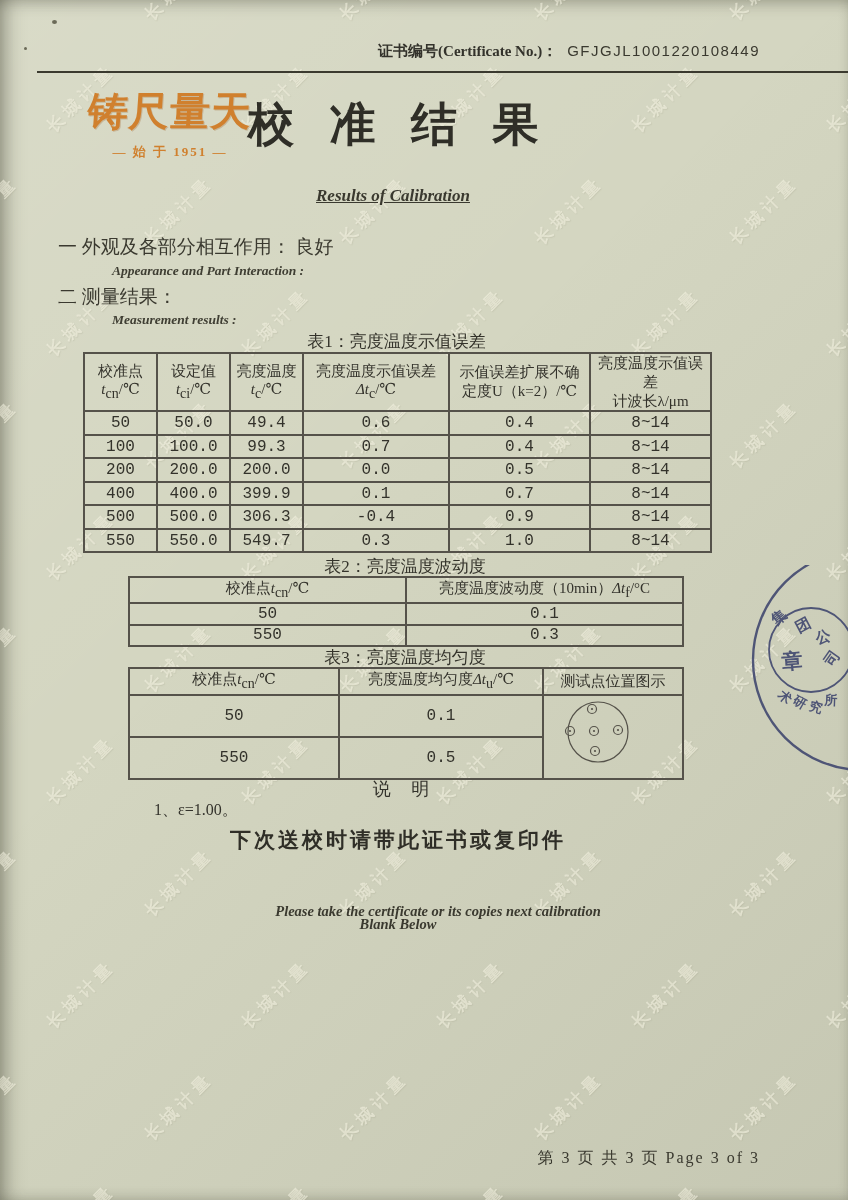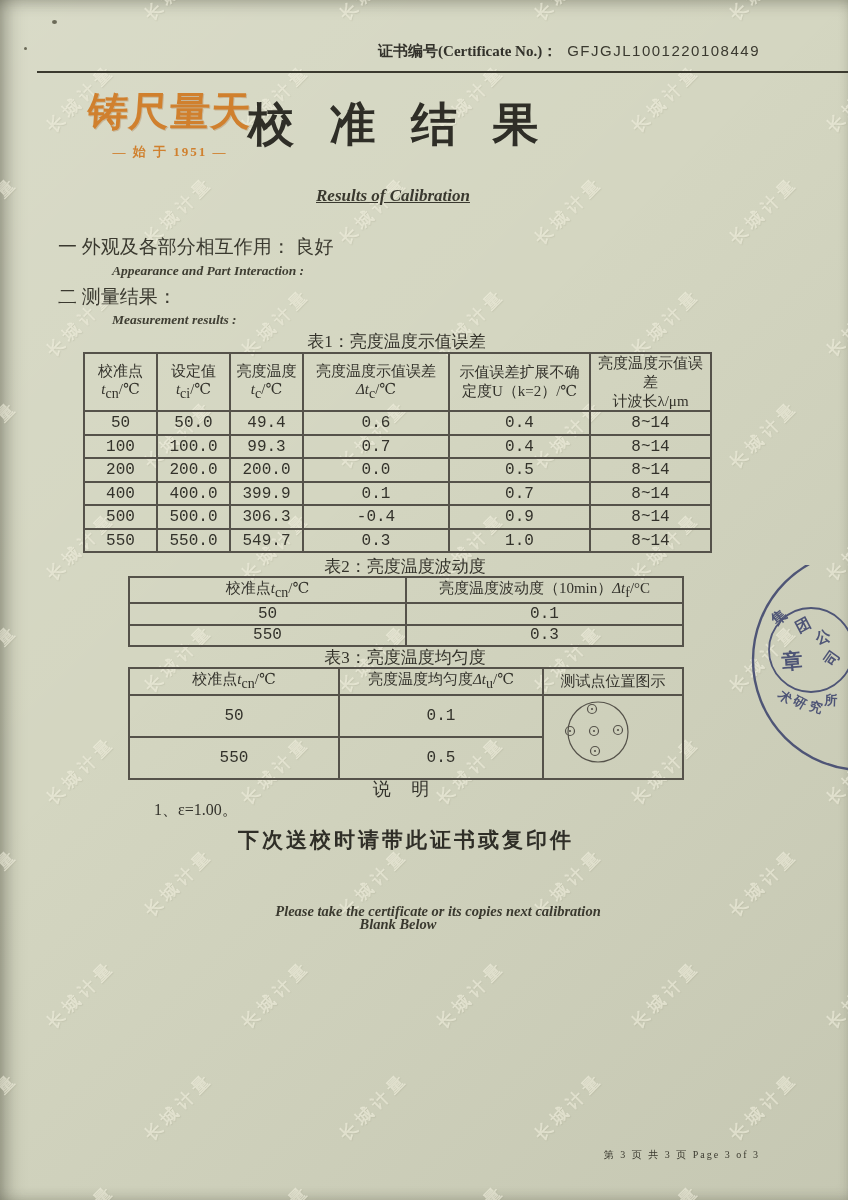--- a/index.html
+++ b/index.html
@@ -39,21 +39,21 @@
   #table1 td{height:21.5px;}
   #table2 td{height:19.5px;}
   #table3 td{height:38.5px;}
   sub{font-size:14px;}
   .frm i{font-family:"Liberation Serif",serif;}
   .diagram-cell{position:relative;}
   .notes-heading{letter-spacing:8px;font-size:18px;text-align:center;}
   .note-item{font-size:16px;}
   .big-zh{text-align:center;font-size:21px;font-weight:bold;letter-spacing:3px;color:#2f2e27;}
   .big-en{text-align:center;font-size:14.5px;font-style:italic;font-weight:bold;color:#3a392f;}
-  .footer{right:88px;top:1148px;font-size:10px;letter-spacing:2px;color:#3a392f;white-space:nowrap;}
+  .footer{right:88px;top:1148px;font-size:16px;letter-spacing:2px;color:#3a392f;white-space:nowrap;}
   .speck{position:absolute;background:#6b6a58;border-radius:50%;}
   #stamp-svg{position:absolute;left:736px;top:565px;width:112px;height:230px;opacity:.85;}
   #stamp-svg text{fill:#39406b;font-weight:bold;text-anchor:middle;dominant-baseline:central;font-family:"Liberation Serif",serif;}
 </style>
 </head>
 <body>
 
 <div class="page">
 
   <div class="wm-layer" id="wm-layer">
@@ -274,21 +274,21 @@
       <tr>
         <td>550</td>
         <td>0.5</td>
       </tr>
     </tbody>
   </table>
 
   <div class="abs notes-heading" style="left:128px;top:777px;width:554px;">说 明</div>
   <div class="abs note-item" style="left:154px;top:800px;">1、ε=1.00。</div>
 
-  <div class="abs big-zh" style="left:8px;top:826px;width:796px;">下次送校时请带此证书或复印件</div>
+  <div class="abs big-zh" style="left:0;top:826px;width:796px;">下次送校时请带此证书或复印件</div>
   <div class="abs big-en" style="left:0;top:903px;width:796px;margin-left:40px;">Please take the certificate or its copies next calibration</div>
 
   <div class="abs big-en" style="left:0;top:916px;width:796px;">Blank Below</div>
 
   <svg id="stamp-svg" viewBox="0 0 112 230">
     <circle cx="127" cy="95" r="110" fill="none" stroke="#39406b" stroke-width="2.4"></circle>
     <circle cx="75" cy="85" r="42" fill="none" stroke="#39406b" stroke-width="1.8"></circle>
   <text transform="translate(43,52) rotate(-40)" font-size="15">集</text>
       <text transform="translate(67,60) rotate(-28)" font-size="15">团</text>
       <text transform="translate(87,72) rotate(-16)" font-size="15">公</text>

